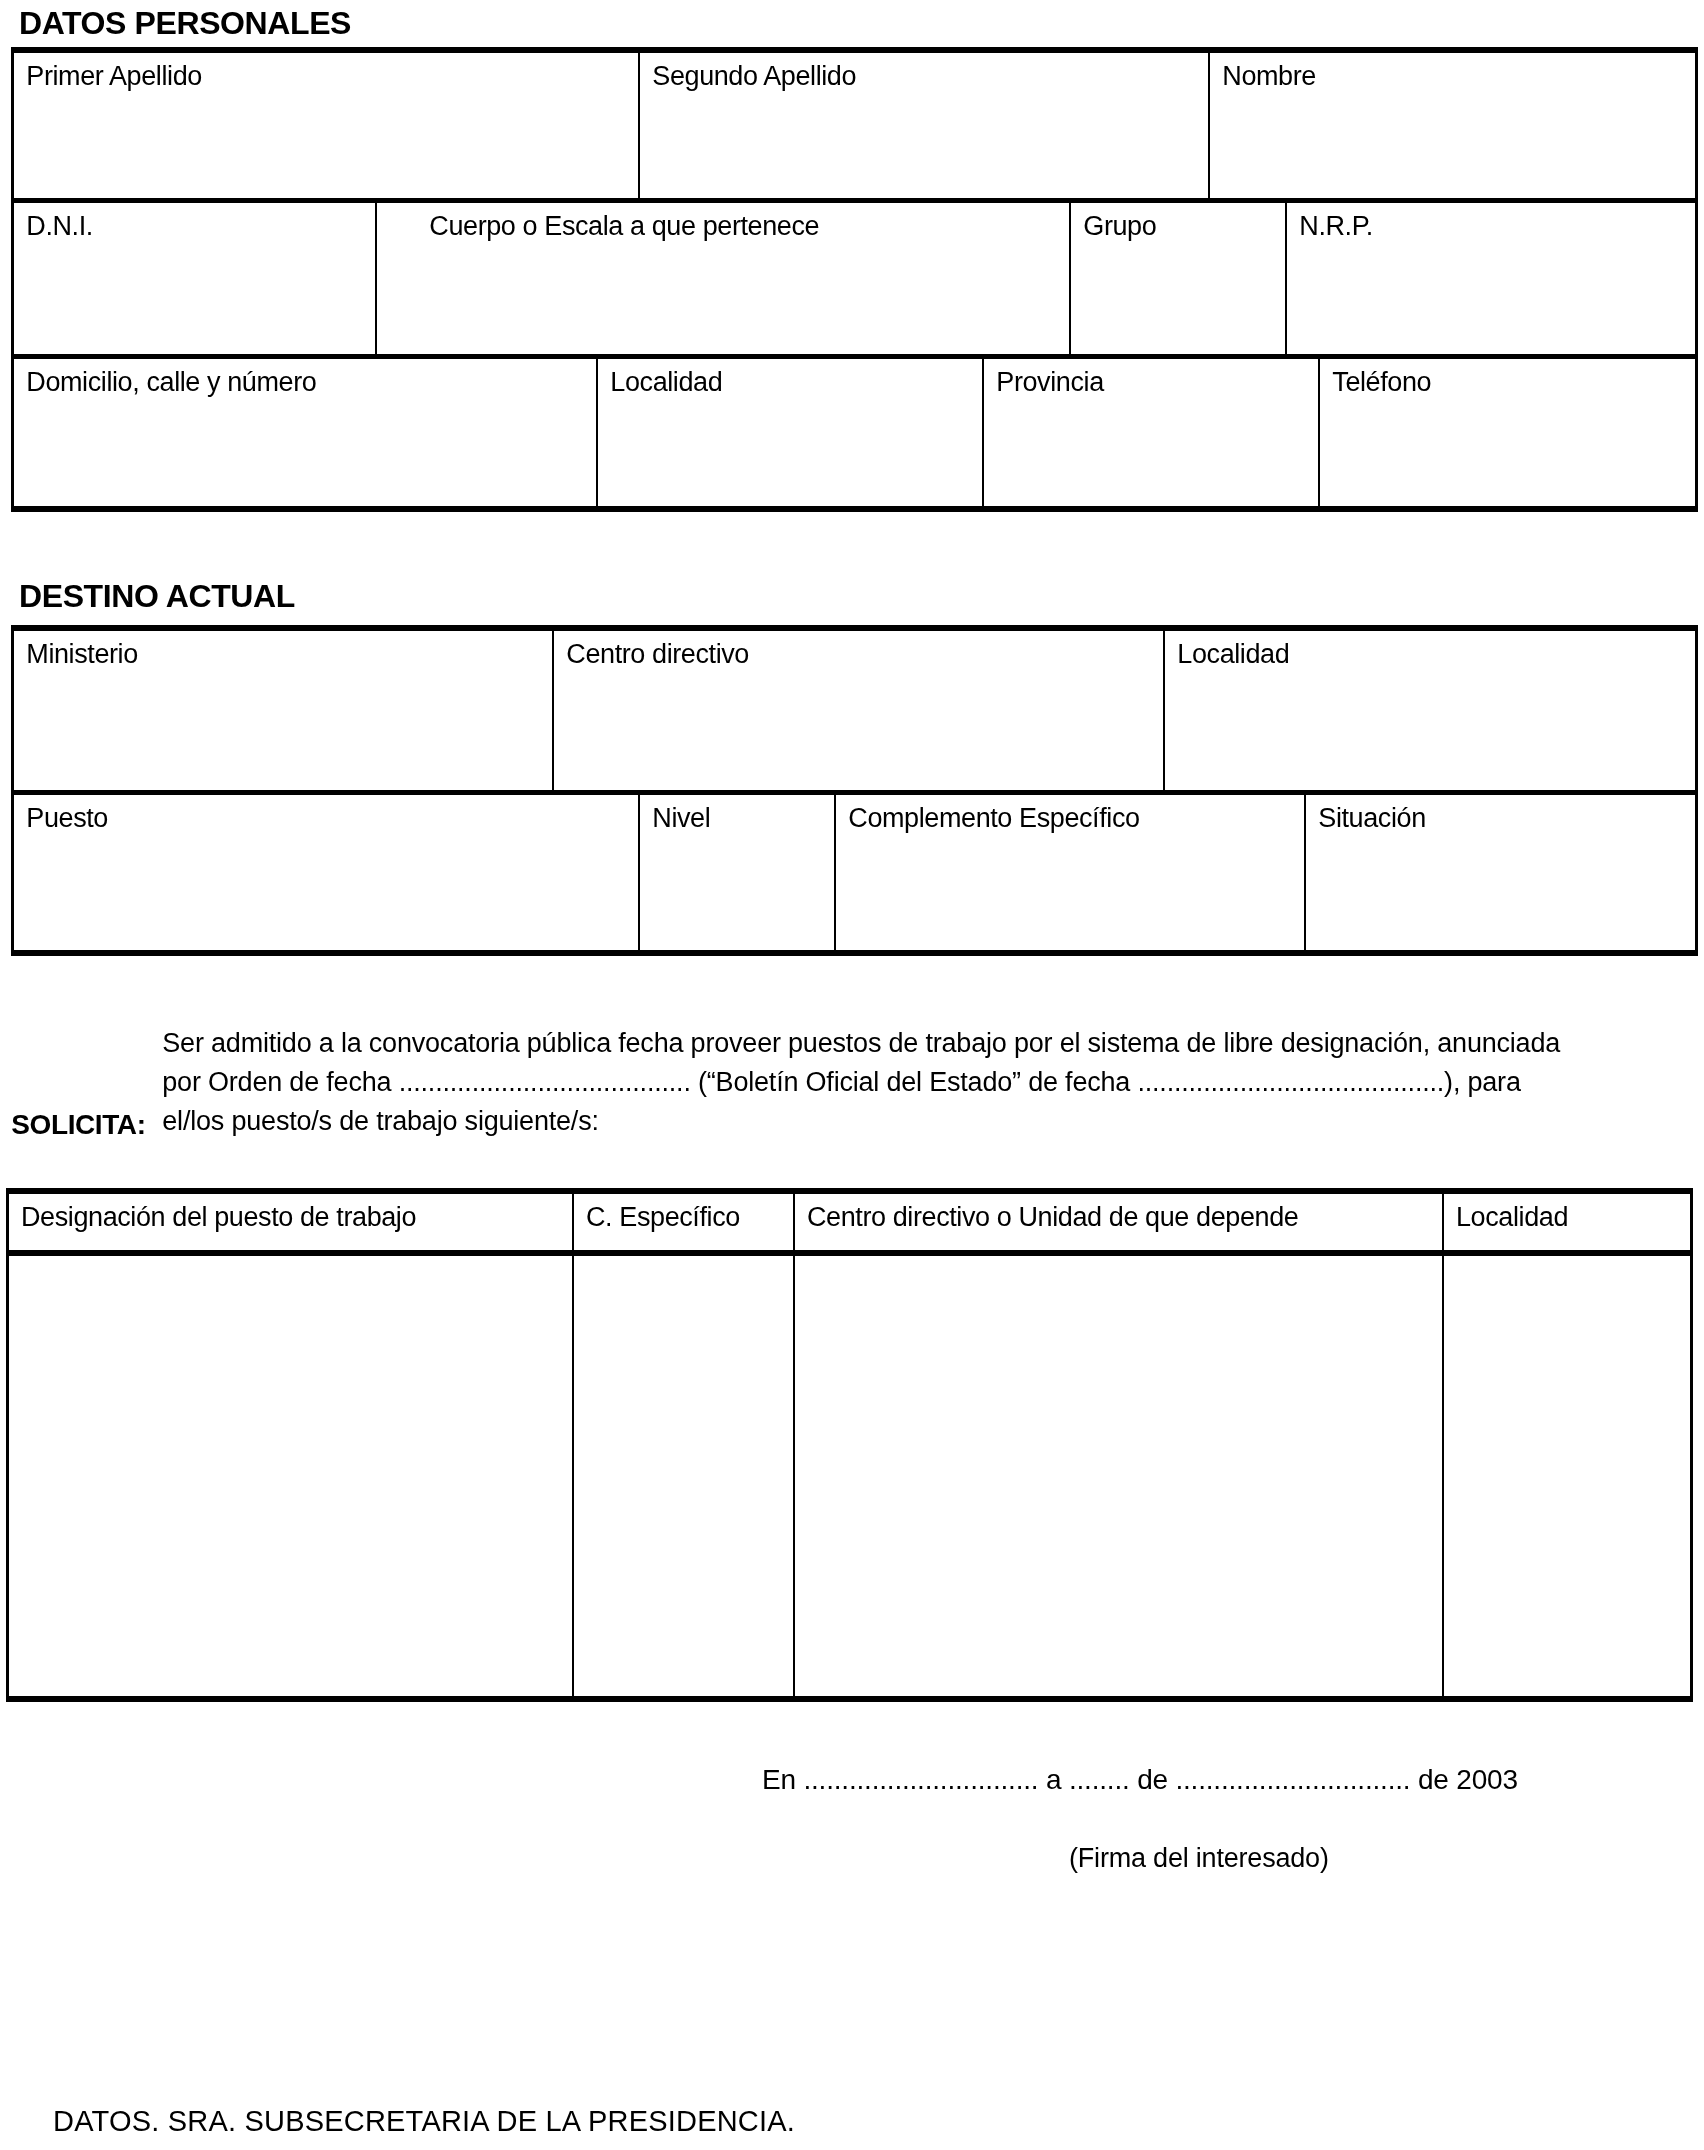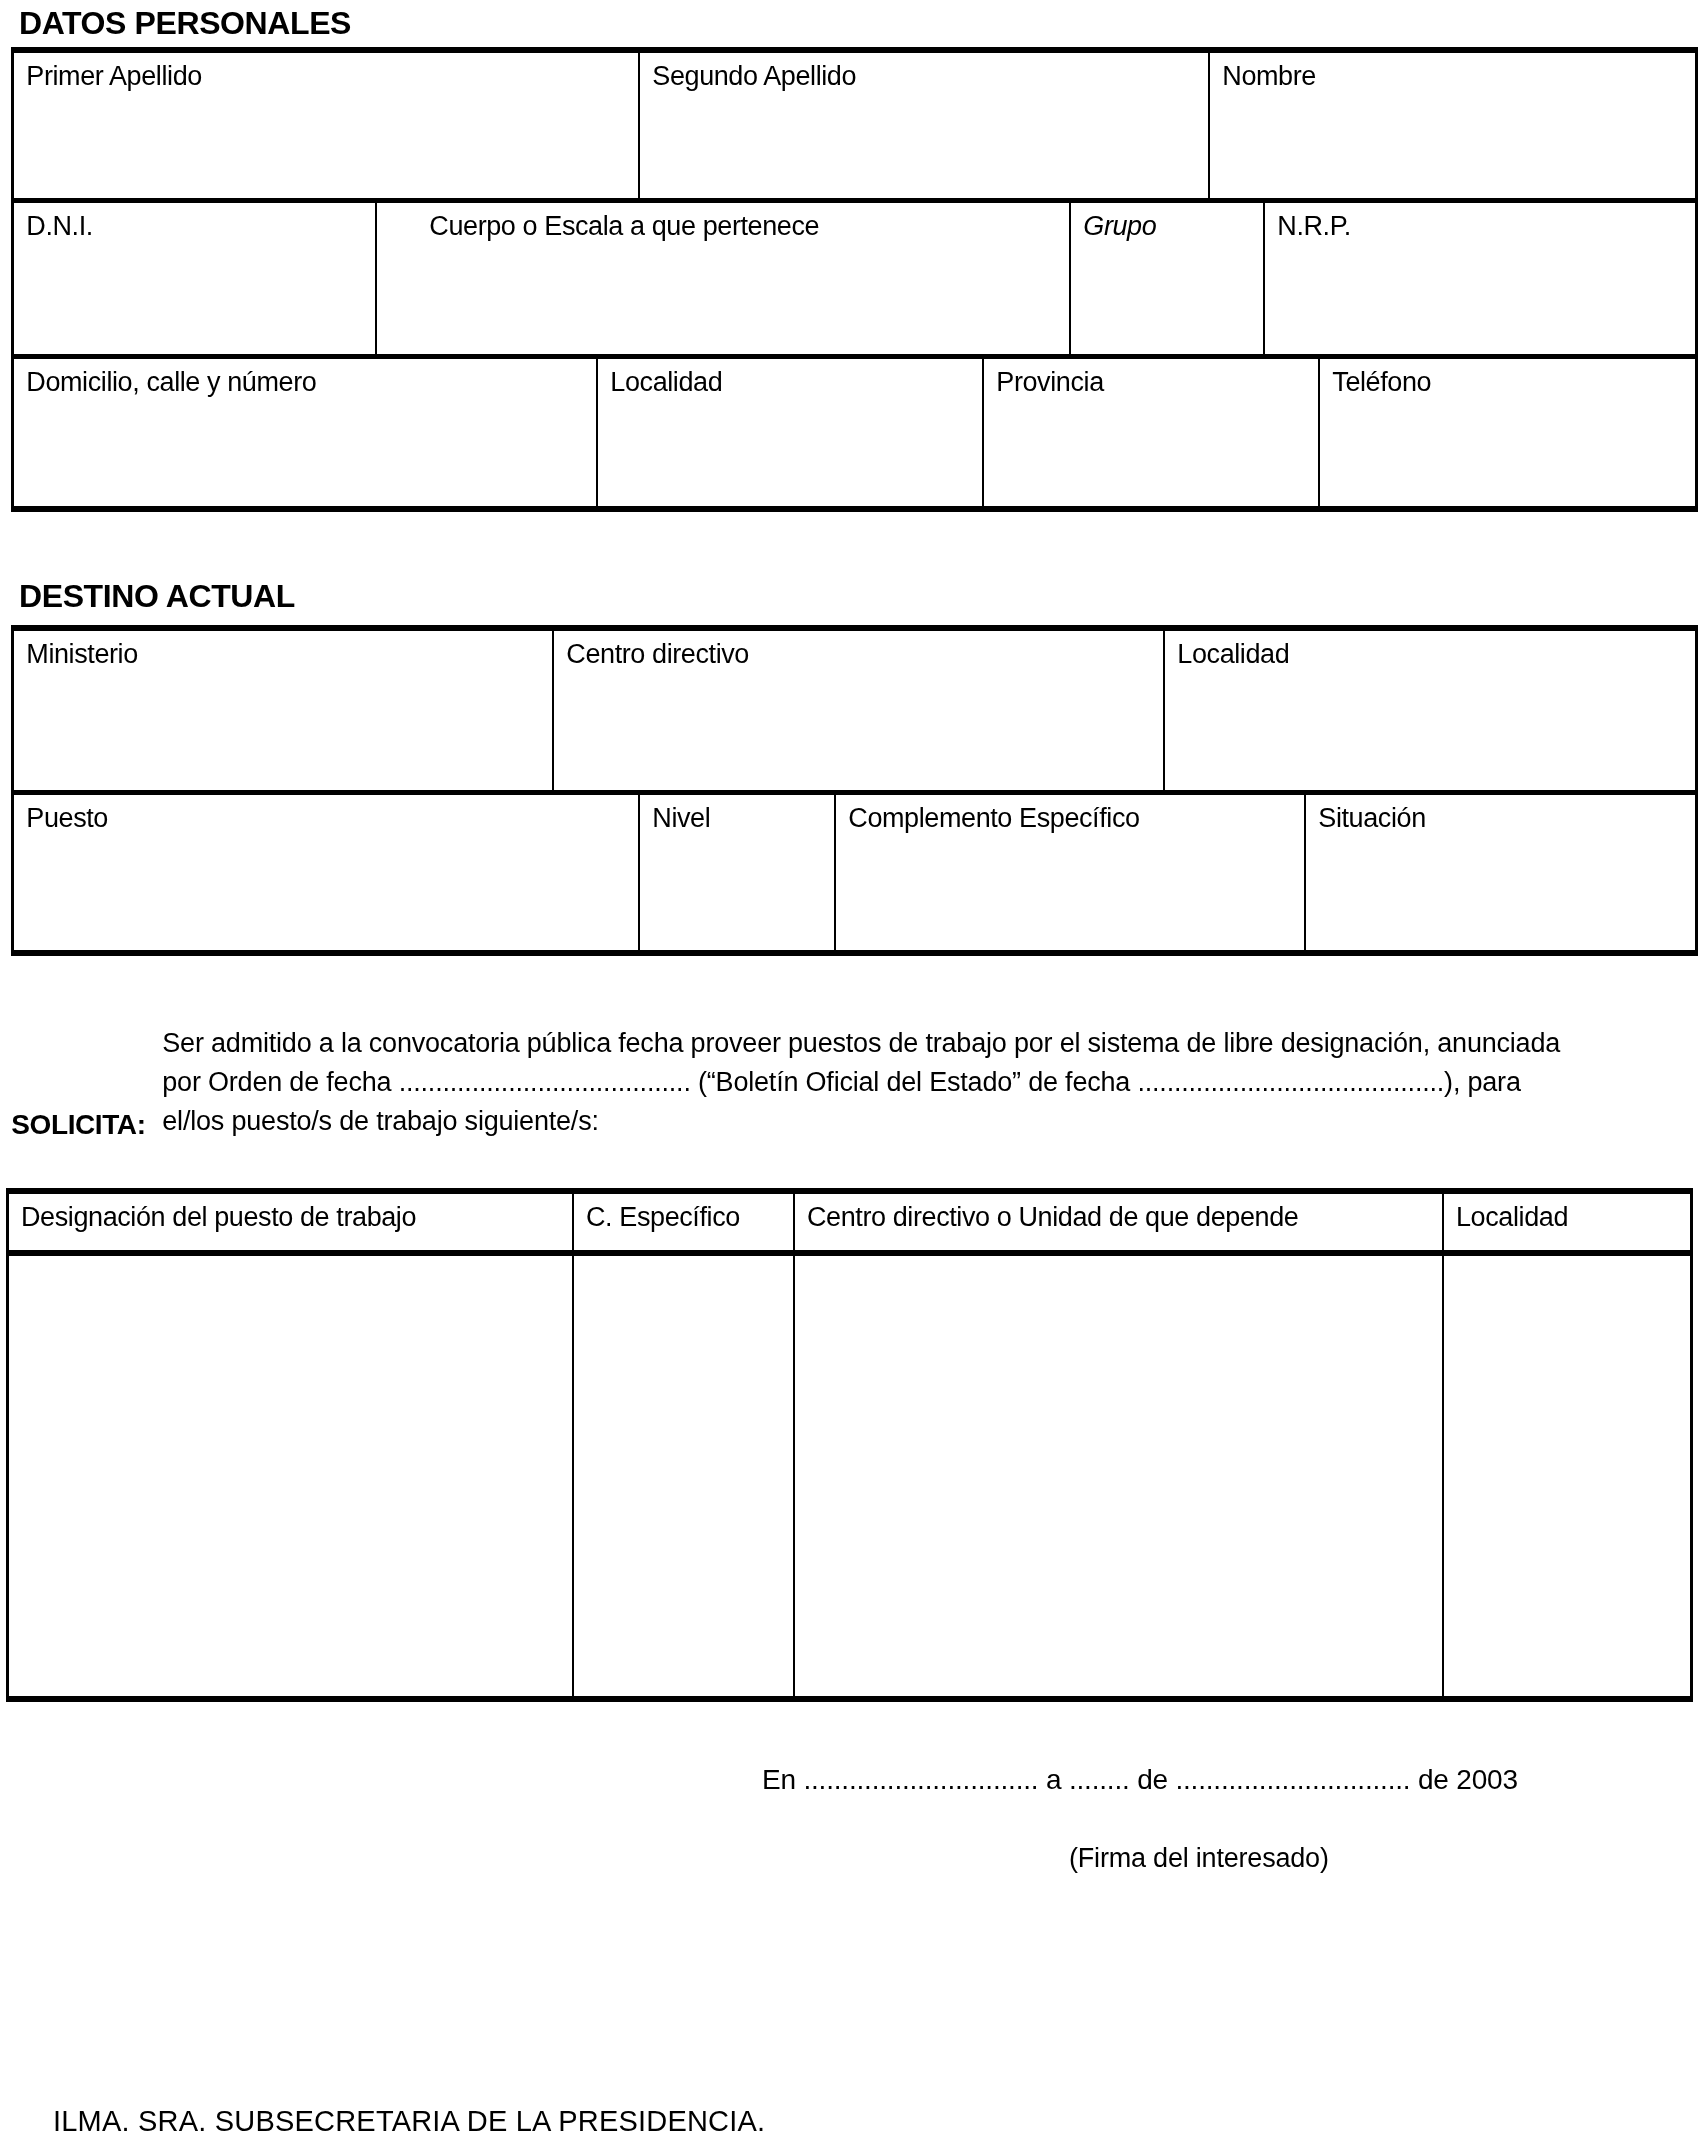--- a/index.html
+++ b/index.html
@@ -53,21 +53,21 @@
         <span class="lbl">Nombre</span>
       </div>
     </div>
     <div class="trow" style="height:156px;">
       <div class="tcell" style="width:361px;">
         <span class="lbl">D.N.I.</span>
       </div>
       <div class="tcell" style="width:694px;padding-left:40px;">
         <span class="lbl">Cuerpo o Escala a que pertenece</span>
       </div>
-      <div class="tcell" style="width:194px;font-style:italic;">
+      <div class="tcell" style="width:216px;">
         <span class="lbl">Grupo</span>
       </div>
       <div class="tcell grow">
         <span class="lbl">N.R.P.</span>
       </div>
     </div>
     <div class="trow" style="height:152px;">
       <div class="tcell" style="width:582px;">
         <span class="lbl">Domicilio, calle  y número</span>
       </div>
@@ -142,16 +142,16 @@
       <div class="tcell" style="width:221px;"></div>
       <div class="tcell" style="width:649px;"></div>
       <div class="tcell grow"></div>
     </div>
   </div>
 
   <div class="freeline" style="left:762px; top:1764px;">En ............................... a ........ de ............................... de 2003</div>
 
   <div class="freeline" style="left:1069px; top:1843px; font-size:27px;">(Firma del interesado)</div>
 
-  <div class="freeline addressee" style="left:53px; top:2105px;">ILMA. SRA. SUBSECRETARIA DE LA PRESIDENCIA.</div>
+  <div class="freeline addressee" style="left:53px; top:2105px;">DATOS. SRA. SUBSECRETARIA DE LA PRESIDENCIA.</div>
 
 </div>
 
 
 </body></html>

